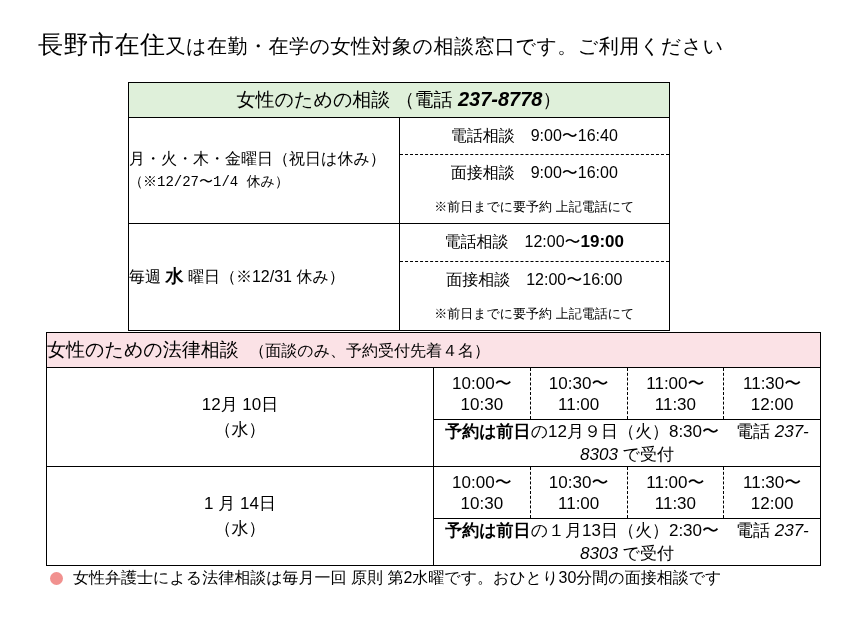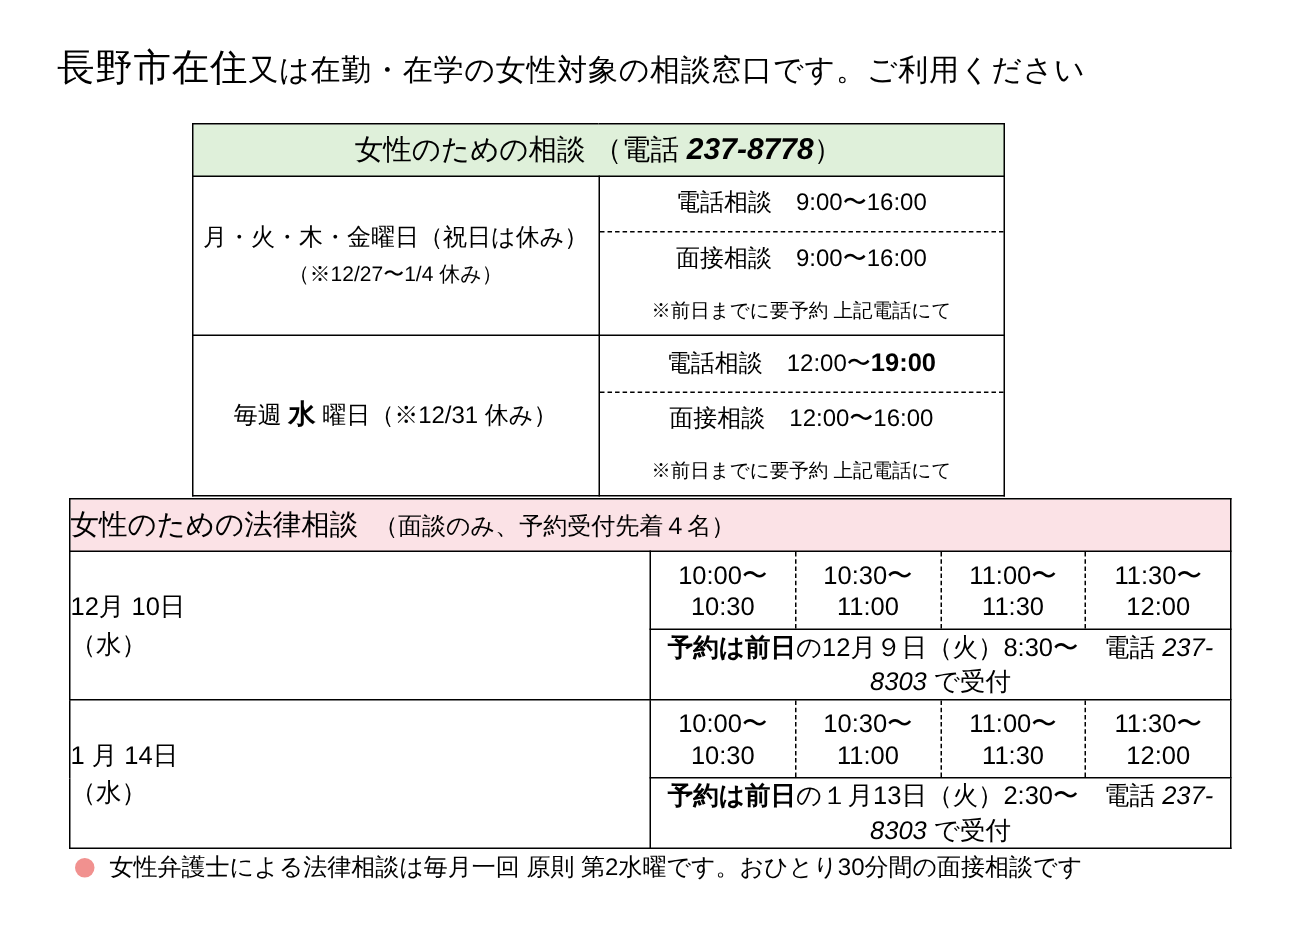--- a/index.html
+++ b/index.html
@@ -54,28 +54,28 @@
     height: 34px;
     font-weight: normal;
   }
   .t1-head .tel-num {
     font-style: italic;
     font-weight: bold;
     font-size: 20px;
   }
   .t1-left {
     width: 300px;
-    text-align: center;
     font-size: 16px;
     line-height: 1.55;
     padding: 8px 4px;
     margin-left: 35px;
   }
   .t1-left .sub {
     font-size: 14px;
+    font-family: Liberation Mono, monospace;
   }
   .t1-left .bold-day {
     font-weight: bold;
     font-size: 18px;
   }
   .t1-right {
     padding: 0;
   }
   .t1-right .cellrow {
     text-align: center;
@@ -115,20 +115,21 @@
     text-align: left;
     font-size: 19px;
     height: 34px;
     font-weight: normal;
   }
   .t2-head .sub {
     font-size: 16px;
   }
   .t2-date {
     width: 135px;
+    text-align: center;
     font-size: 17px;
     line-height: 1.5;
     padding: 6px 2px;
   }
   .slots {
     display: flex;
     width: 100%;
   }
   .slot {
     flex: 1 1 0;
@@ -187,21 +188,21 @@
         </th>
       </tr>
 
       <tr>
         <td class="t1-left">
           <div>月・火・木・金曜日（祝日は休み）</div>
           <div class="sub">（※12/27〜1/4 休み）</div>
         </td>
         <td class="t1-right cell-stack">
           <div class="cellrow">
-            <span>電話相談　9:00〜16:00</span>
+            <span>電話相談　9:00〜16:40</span>
           </div>
           <div class="cellrow dashed-top">
             <span>面接相談　9:00〜16:00</span>
             <span class="note">※前日までに要予約 上記電話にて</span>
           </div>
         </td>
       </tr>
 
       <tr>
         <td class="t1-left">

